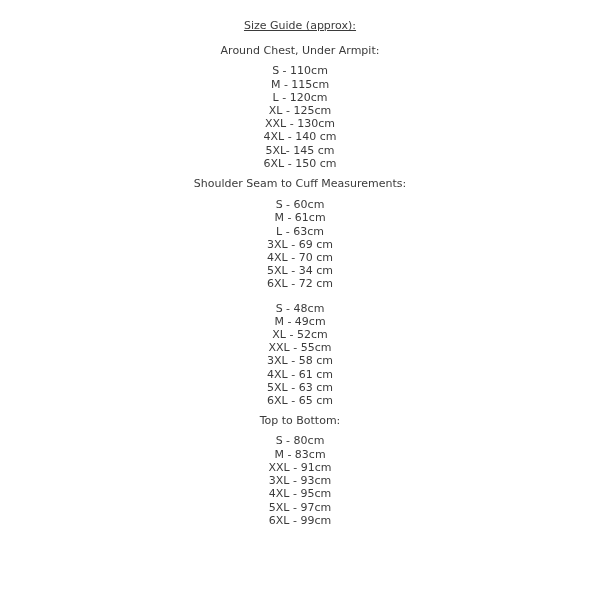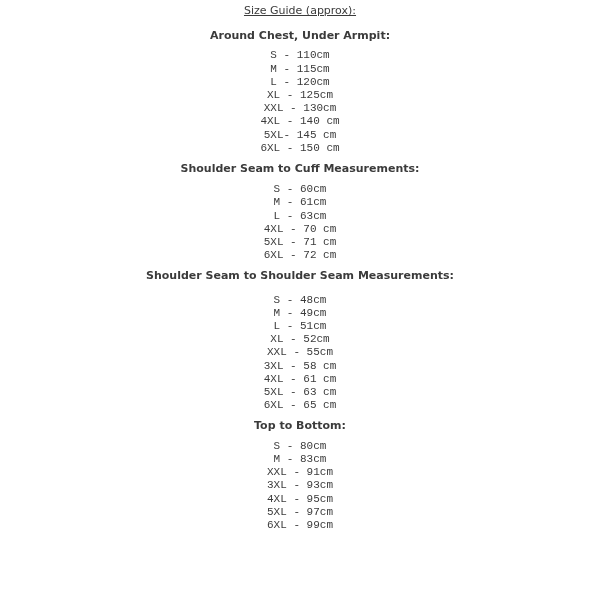--- a/index.html
+++ b/index.html
@@ -11,36 +11,34 @@
     width: 600px;
     height: 600px;
     overflow: hidden;
     font-family: "DejaVu Sans", "Liberation Sans", sans-serif;
     font-size: 11px;
     line-height: 13.2px;
     color: #3b3b3b;
     text-align: center;
   }
   .page {
-    padding-top: 4px;
+    padding-top: 19px;
   }
   .title {
     text-decoration: underline;
     margin: 0 0 12px 0;
   }
   .section {
     margin-top: 7px;
   }
   .heading {
     margin: 7px;
-    font-weight: bold;
   }
   .items {
     margin: 0;
-    font-family: Liberation Mono, monospace;
   }
   .section-0 .items { margin-top: 5px; }
   .section-1 .items { margin-top: 8px; }
   .section-2 .items { margin-top: 11px; }
   .section-3 .items { margin-top: 1px; }
   .line {
     margin: 0;
   }
 </style>
 </head>
@@ -62,32 +60,31 @@
           <div class="line">6XL - 150 cm</div>
         </div>
   </div>
 
   <div class="section section-1">
     <div class="heading">Shoulder Seam to Cuff Measurements:</div>
     <div class="items">
           <div class="line">S - 60cm</div>
           <div class="line">M - 61cm</div>
           <div class="line">L - 63cm</div>
+          <div class="line">3XL - 69 cm</div>
           <div class="line">4XL - 70 cm</div>
-          <div class="line">5XL - 71 cm</div>
+          <div class="line">5XL - 34 cm</div>
           <div class="line">6XL - 72 cm</div>
         </div>
   </div>
 
   <div class="section section-2">
-    <div class="heading">Shoulder Seam to Shoulder Seam Measurements:</div>
     <div class="items">
           <div class="line">S - 48cm</div>
           <div class="line">M - 49cm</div>
-          <div class="line">L - 51cm</div>
           <div class="line">XL - 52cm</div>
           <div class="line">XXL - 55cm</div>
           <div class="line">3XL - 58 cm</div>
           <div class="line">4XL - 61 cm</div>
           <div class="line">5XL - 63 cm</div>
           <div class="line">6XL - 65 cm</div>
         </div>
   </div>
 
   <div class="section section-3">

